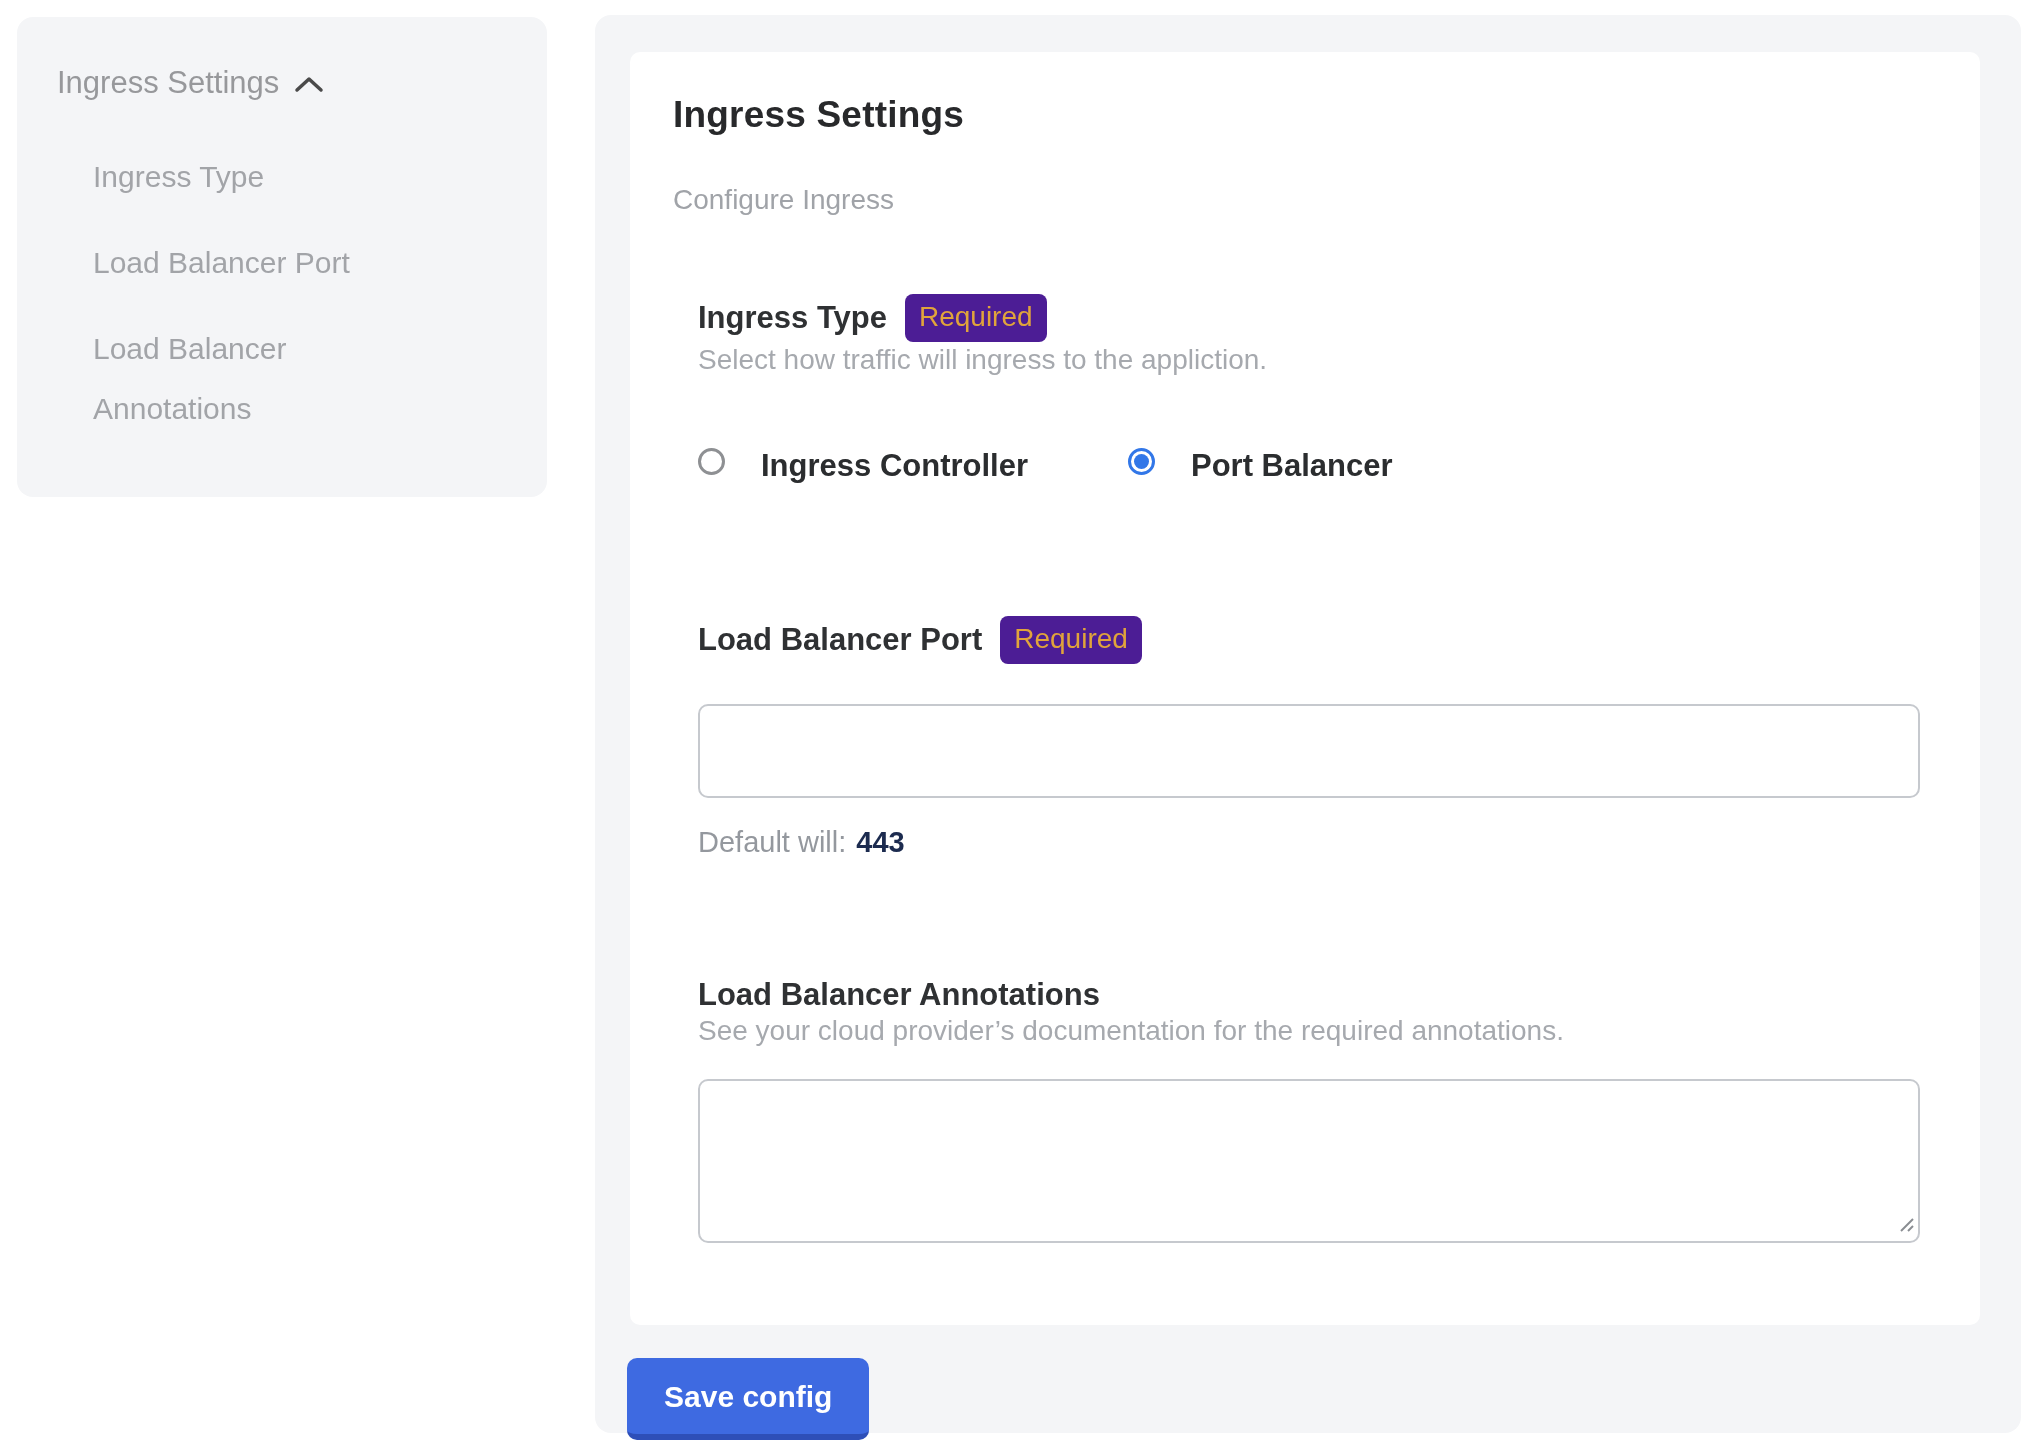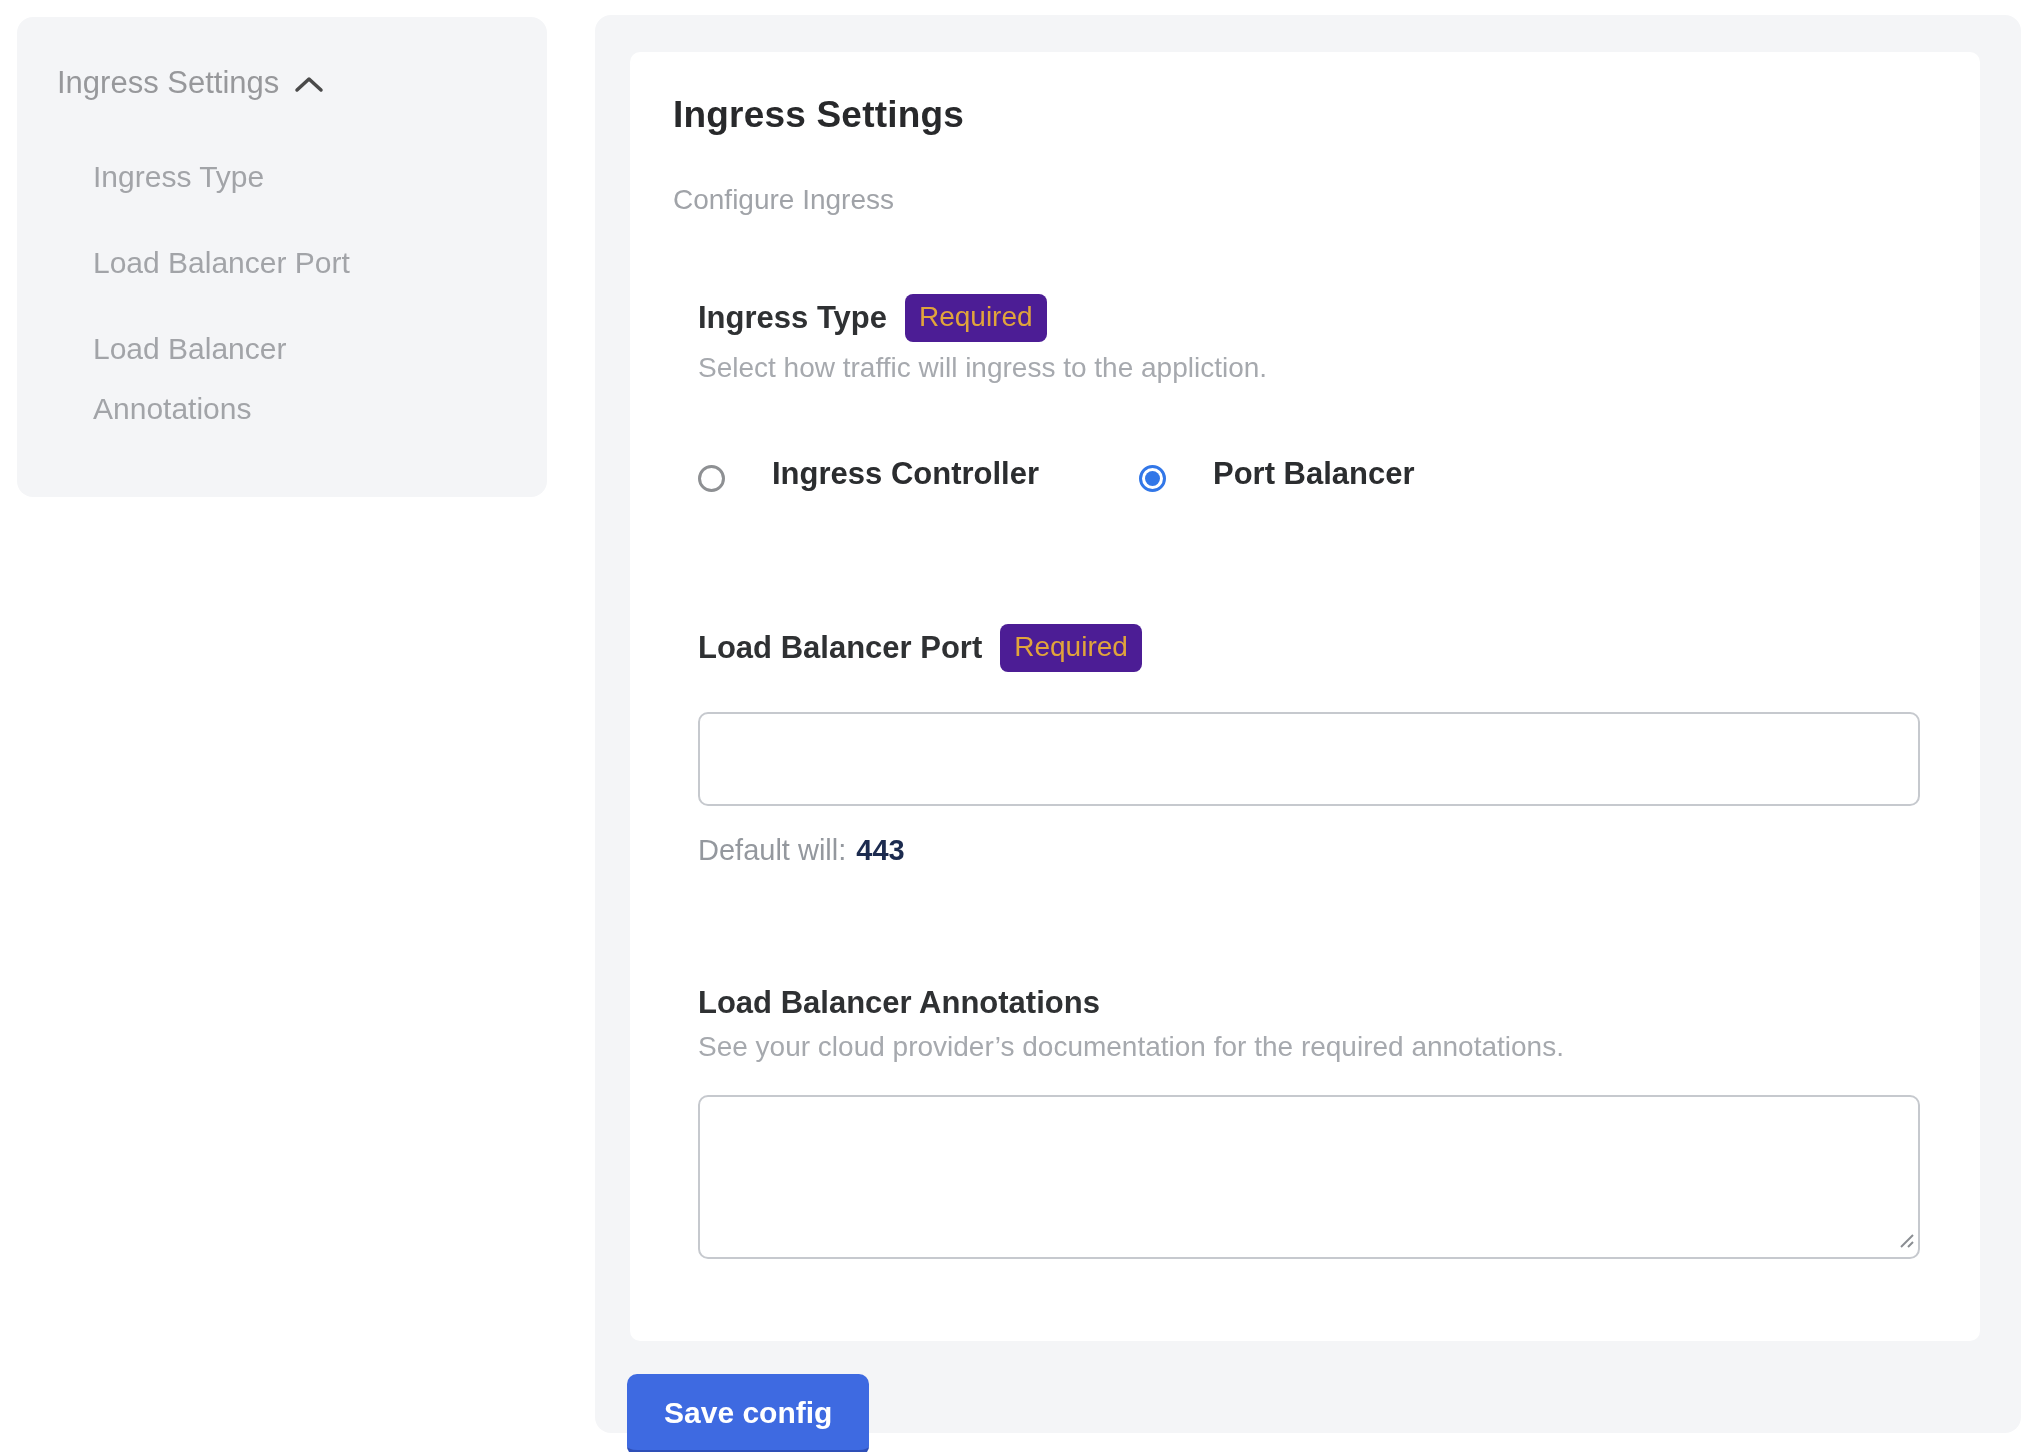--- a/index.html
+++ b/index.html
@@ -65,32 +65,32 @@
     font-size: 31px; font-weight: 600; color: #2F3133;
   }
   .badge {
     background: #4c1d95;
     color: #E1A43B;
     font-size: 28px;
     padding: 7px 14px 9px 14px;
     border-radius: 8px;
   }
   .section-desc {
-    margin-top: 10px;
+    margin-top: 2px;
     font-size: 28px; color: #A6A9AE;
   }
 
   .sec-ingress-type { margin-top: 78px; }
 
   .radio-row {
     display: flex; align-items: center;
     margin-top: 72px;
     gap: 100px;
   }
-  .radio-option { display: flex; align-items: flex-end; gap: 47px; cursor: pointer; }
+  .radio-option { display: flex; align-items: flex-start; gap: 36px; cursor: pointer; }
   .radio-circle {
     width: 27px; height: 27px;
     border-radius: 50%;
     border: 3px solid #8E9093;
     background: #ffffff;
     flex: 0 0 auto;
   }
   .radio-circle.checked {
     border-color: #3277E8;
     display: flex; align-items: center; justify-content: center;

